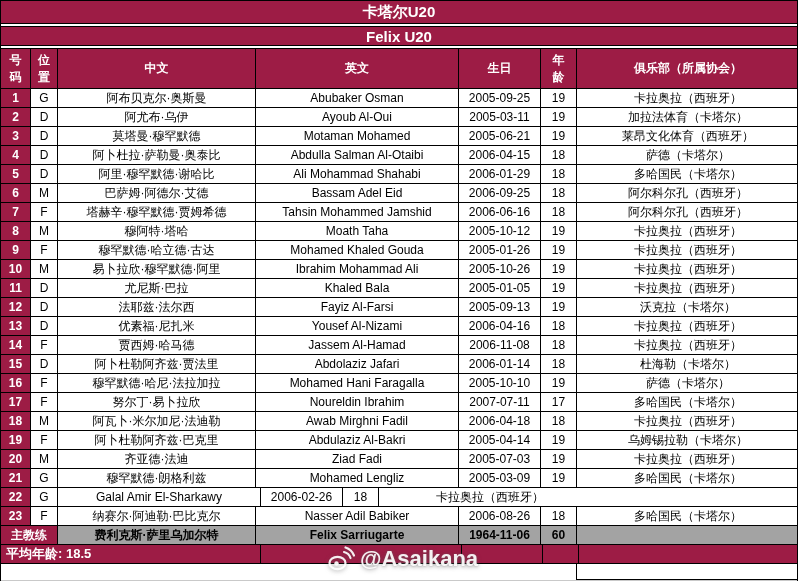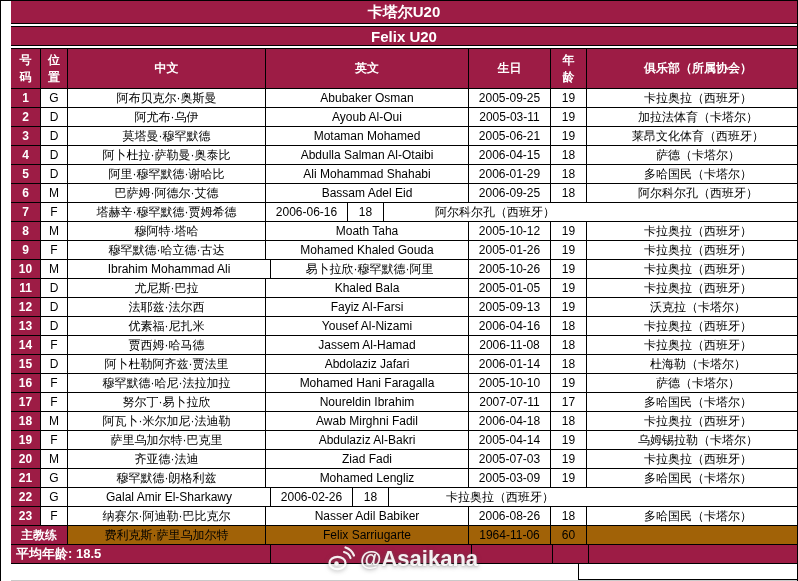--- a/index.html
+++ b/index.html
@@ -7,21 +7,20 @@
   body { font-family:"Liberation Sans","DejaVu Sans",sans-serif; }
 
   .sheet{
     position:relative;
     width:798px; height:581px;
     background:#ffffff;
     overflow:hidden;
     border-left:1px solid #000;
     border-right:1px solid #000;
     border-top:1px solid #000;
-    padding-left:10px;
   }
 
   .maroon { background:#9D1C45; color:#ffffff; }
 
   .title-row{
     height:23px;
     display:flex; align-items:center; justify-content:center;
     font-size:15px; font-weight:bold;
     border-bottom:1px solid #000;
   }
@@ -54,21 +53,21 @@
 
   .header-row .cell{
     background:#9D1C45; color:#fff; font-weight:bold;
     white-space:pre-line; text-align:center; line-height:1.35;
   }
 
   .player-row .cell.numcell{
     background:#9D1C45; color:#fff; font-weight:bold;
   }
 
-  .coach-row .cell{ background:#a16207; }
+  .coach-row .cell{ background:#a3a3a3;font-weight:bold; }
   .coach-row .cell.labelcell{ background:#9D1C45; color:#fff; font-weight:bold; }
 
   .avg-row .cell{
     background:transparent; color:#fff; border-right:1px solid #000;
   }
   .avg-row .avg-text{
     justify-content:flex-start; padding-left:5px;
     font-weight:bold; font-size:13px; width:262px;
   }
   .avg-row .b-en{ width:203px; }
@@ -172,20 +171,21 @@
         <div class="cell w-cn">巴萨姆·阿德尔·艾德</div>
         <div class="cell w-en">Bassam Adel Eid</div>
         <div class="cell w-date">2006-09-25</div>
         <div class="cell w-age">18</div>
         <div class="cell w-club">阿尔科尔孔（西班牙）</div>
       </div>
       <div class="row player-row">
         <div class="cell w-num numcell">7</div>
         <div class="cell w-pos">F</div>
         <div class="cell w-cn">塔赫辛·穆罕默德·贾姆希德</div>
+        <div class="cell w-en">Tahsin Mohammed Jamshid</div>
         <div class="cell w-date">2006-06-16</div>
         <div class="cell w-age">18</div>
         <div class="cell w-club">阿尔科尔孔（西班牙）</div>
       </div>
       <div class="row player-row">
         <div class="cell w-num numcell">8</div>
         <div class="cell w-pos">M</div>
         <div class="cell w-cn">穆阿特·塔哈</div>
         <div class="cell w-en">Moath Taha</div>
         <div class="cell w-date">2005-10-12</div>
@@ -197,22 +197,22 @@
         <div class="cell w-pos">F</div>
         <div class="cell w-cn">穆罕默德·哈立德·古达</div>
         <div class="cell w-en">Mohamed Khaled Gouda</div>
         <div class="cell w-date">2005-01-26</div>
         <div class="cell w-age">19</div>
         <div class="cell w-club">卡拉奥拉（西班牙）</div>
       </div>
       <div class="row player-row">
         <div class="cell w-num numcell">10</div>
         <div class="cell w-pos">M</div>
+        <div class="cell w-cn">易卜拉欣·穆罕默德·阿里</div>
         <div class="cell w-en">Ibrahim Mohammad Ali</div>
-        <div class="cell w-cn">易卜拉欣·穆罕默德·阿里</div>
         <div class="cell w-date">2005-10-26</div>
         <div class="cell w-age">19</div>
         <div class="cell w-club">卡拉奥拉（西班牙）</div>
       </div>
       <div class="row player-row">
         <div class="cell w-num numcell">11</div>
         <div class="cell w-pos">D</div>
         <div class="cell w-cn">尤尼斯·巴拉</div>
         <div class="cell w-en">Khaled Bala</div>
         <div class="cell w-date">2005-01-05</div>
@@ -278,21 +278,21 @@
         <div class="cell w-pos">M</div>
         <div class="cell w-cn">阿瓦卜·米尔加尼·法迪勒</div>
         <div class="cell w-en">Awab Mirghni Fadil</div>
         <div class="cell w-date">2006-04-18</div>
         <div class="cell w-age">18</div>
         <div class="cell w-club">卡拉奥拉（西班牙）</div>
       </div>
       <div class="row player-row">
         <div class="cell w-num numcell">19</div>
         <div class="cell w-pos">F</div>
-        <div class="cell w-cn">萨里乌加尔特·巴克里</div>
+        <div class="cell w-cn">阿卜杜勒阿齐兹·巴克里</div>
         <div class="cell w-en">Abdulaziz Al-Bakri</div>
         <div class="cell w-date">2005-04-14</div>
         <div class="cell w-age">19</div>
         <div class="cell w-club">乌姆锡拉勒（卡塔尔）</div>
       </div>
       <div class="row player-row">
         <div class="cell w-num numcell">20</div>
         <div class="cell w-pos">M</div>
         <div class="cell w-cn">齐亚德·法迪</div>
         <div class="cell w-en">Ziad Fadi</div>

